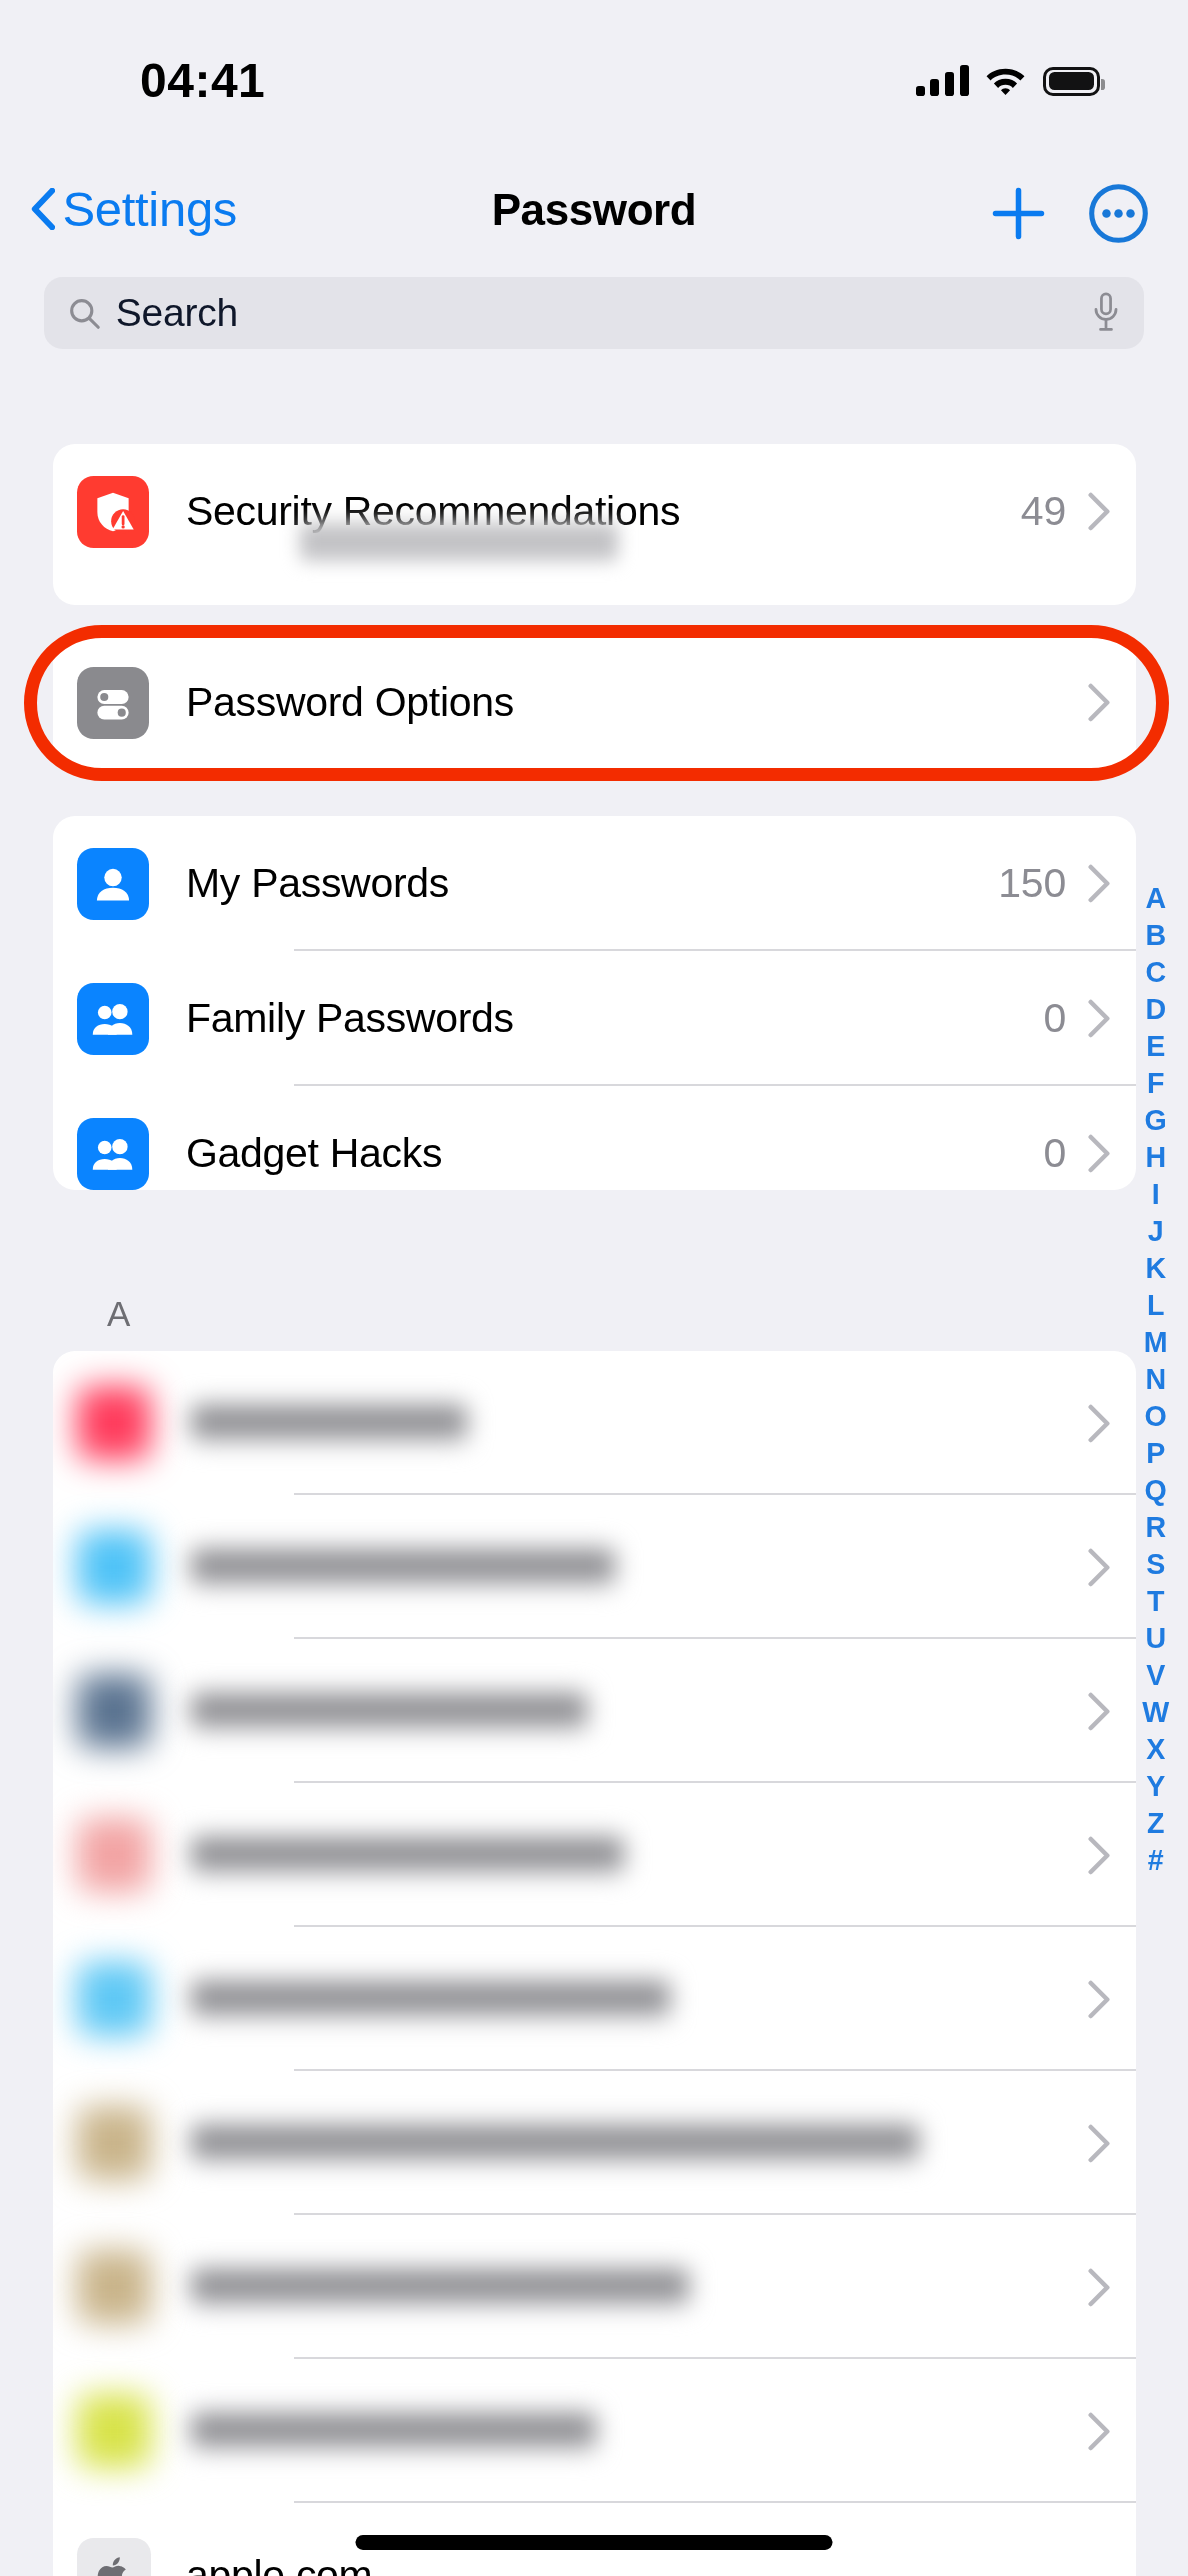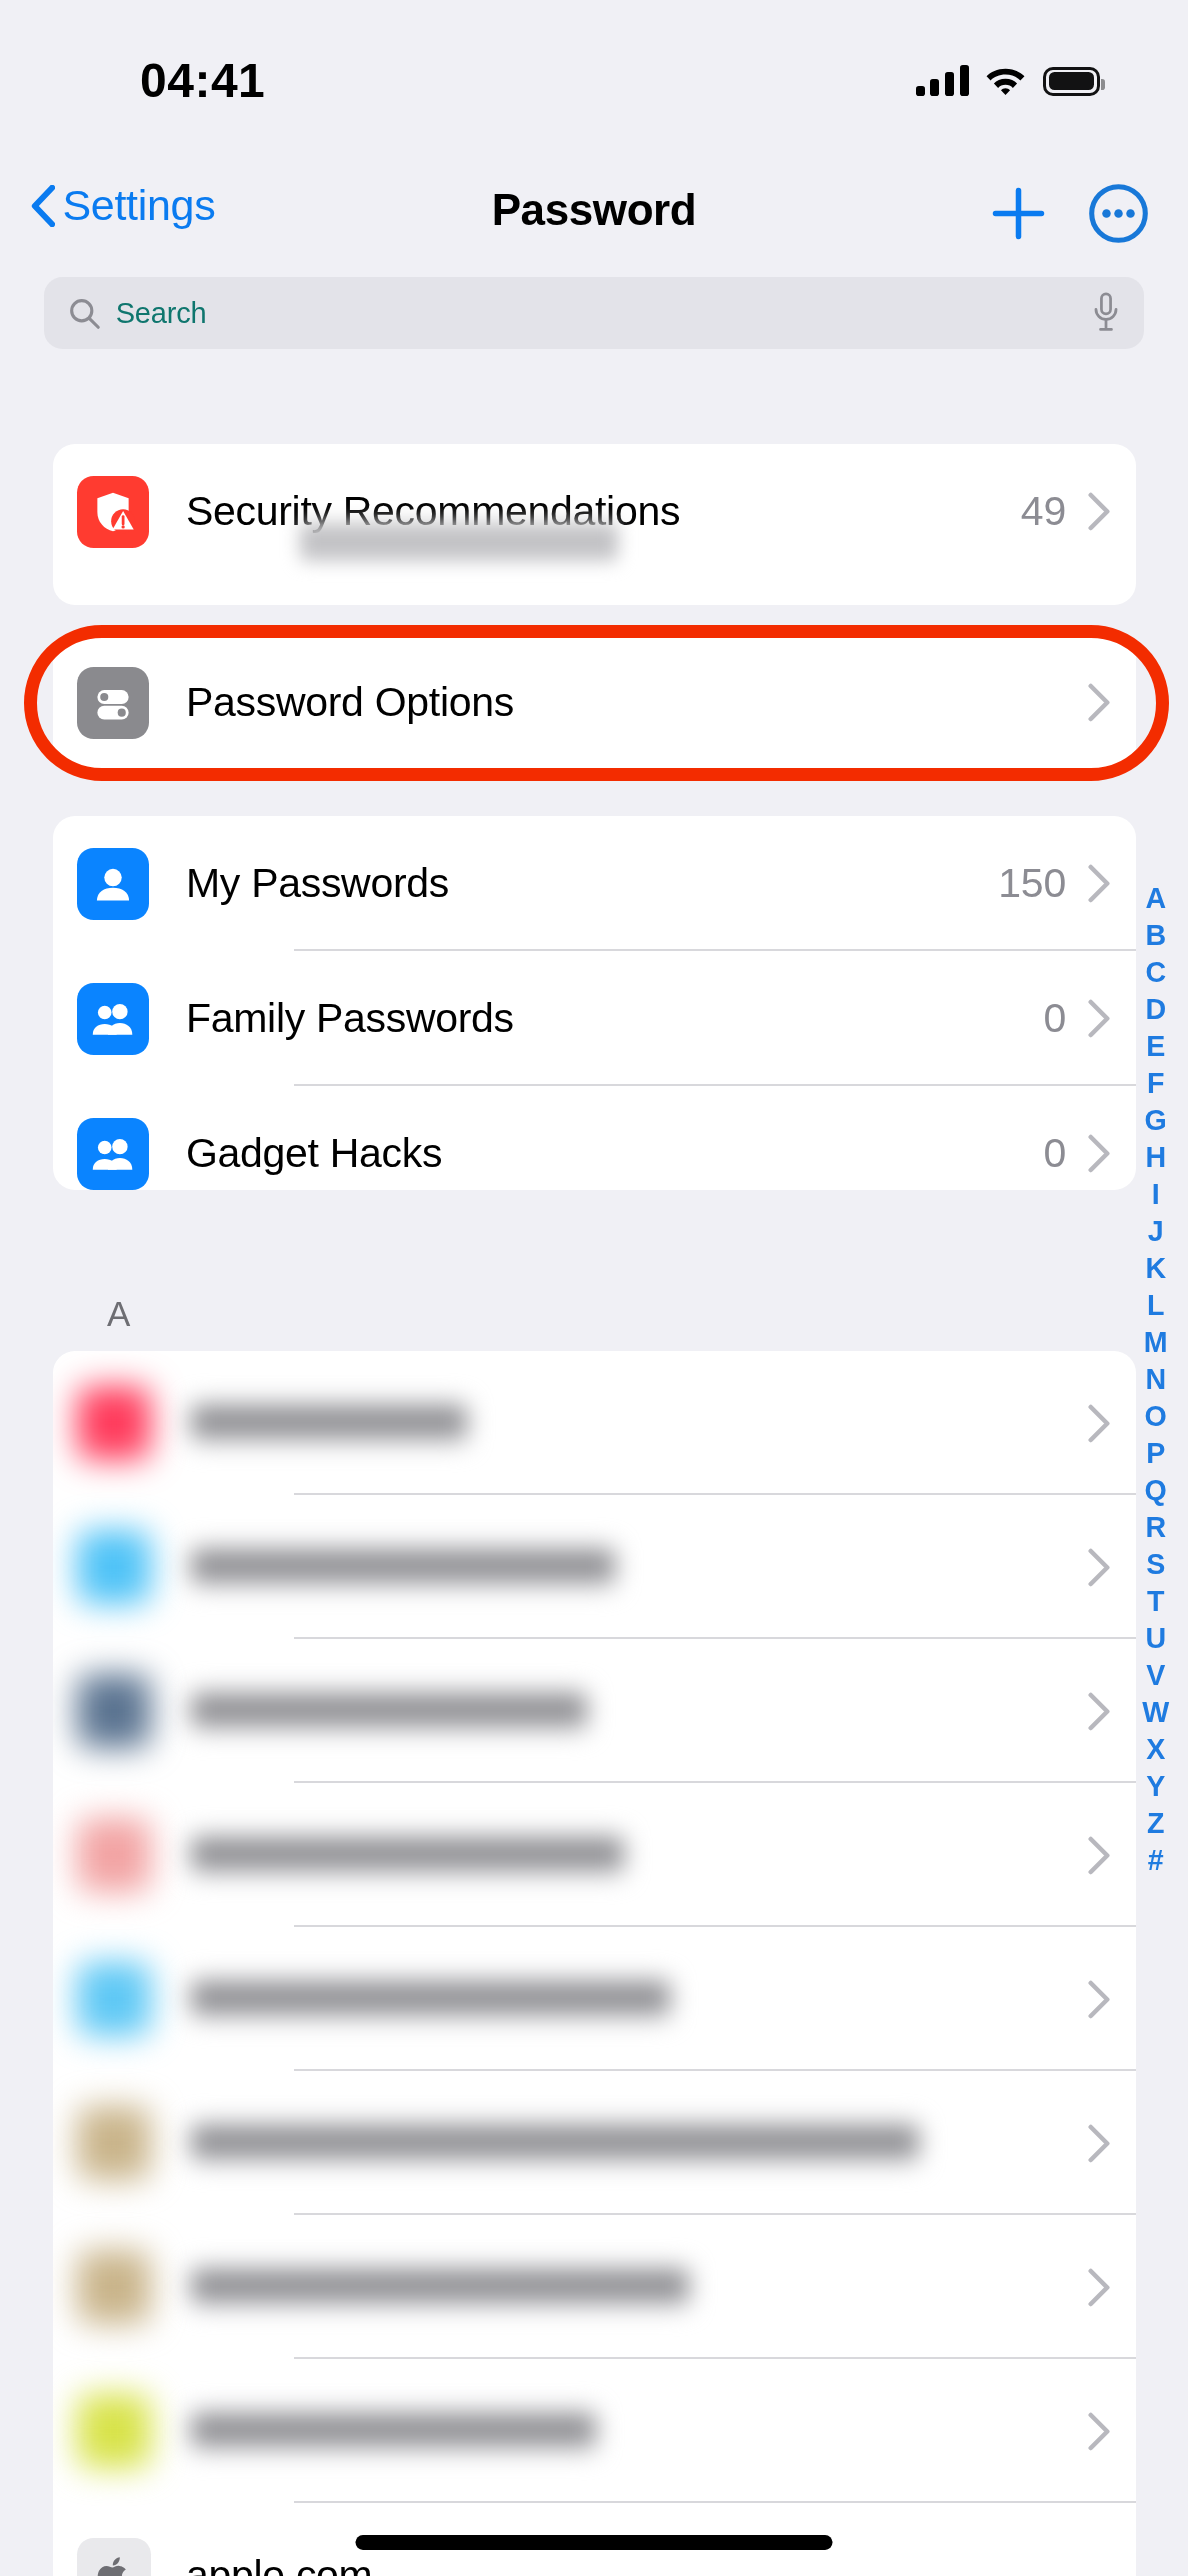--- a/index.html
+++ b/index.html
@@ -44,21 +44,21 @@
   }
   .batt span{ display:block; height:100%; background:#000; border-radius:5.5px; }
 
   
   .navbar{
     position:absolute; top:168px; left:0; width:1188px; height:100px;
   }
   .nav-back{
     position:absolute; left:31px; top:13px;
     display:flex; align-items:center; gap:7.4px;
-    color:#0A7BF0; font-size:43px; letter-spacing:-0.3px;
+    color:#0A7BF0; font-size:49px; letter-spacing:-0.3px;
   }
   .chev-back{ width:24px; height:42px; display:block; }
   .nav-title{
     position:absolute; left:0; top:16.6px; width:1188px; text-align:center;
     font-size:44px; font-weight:700; color:#000; letter-spacing:-0.4px;
   }
   .nav-plus{
     position:absolute; right:141px; top:16.6px;
     width:57px; height:57px;
   }
@@ -69,21 +69,21 @@
 
   
   .search{
     position:absolute; top:277px; left:44px;
     width:1100px; height:72px;
     background:#E3E3E9; border-radius:18.4px;
     display:flex; align-items:center; padding:0 24px;
   }
   .search .mag{ width:33px; height:33px; flex:0 0 auto; }
   .search .ph{
-    margin-left:14.7px; color:#0f766e; font-size:29px; letter-spacing:-0.2px;
+    margin-left:14.7px; color:#0f172a; font-size:39px; letter-spacing:-0.2px;
   }
   .search .mic{ margin-left:auto; width:28px; height:42px; }
 
   
   .card{
     position:absolute; left:53px; width:1083px;
     background:#FFFFFF; border-radius:22px; overflow:hidden;
   }
   #card-top{ top:444px; height:161px; }
   #card-options{ top:635px; height:135px; }

